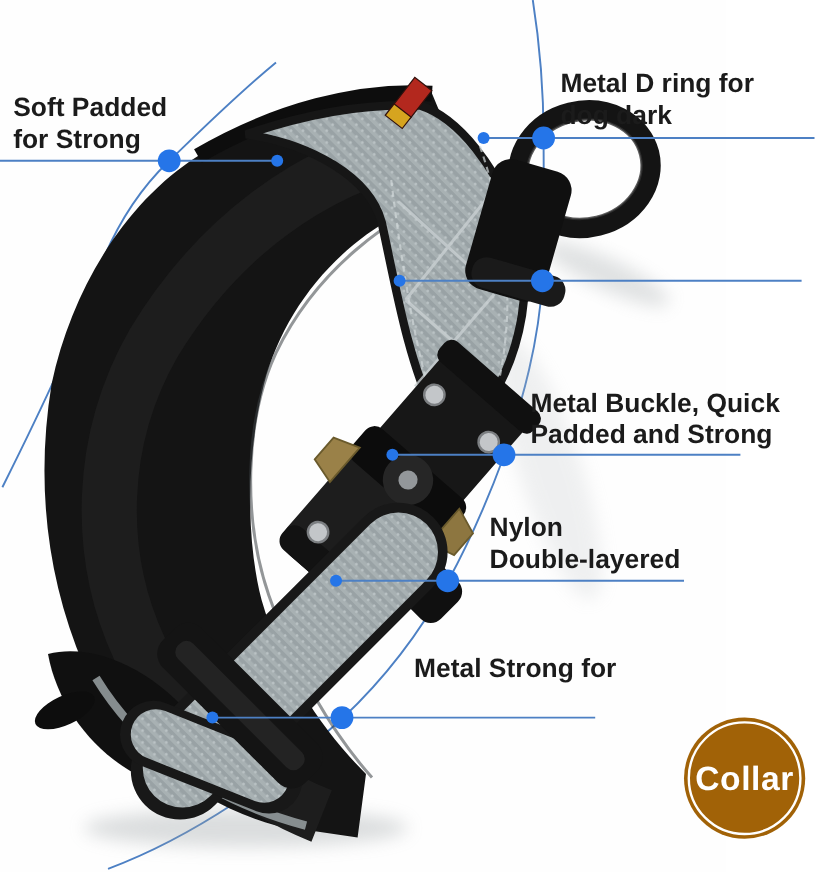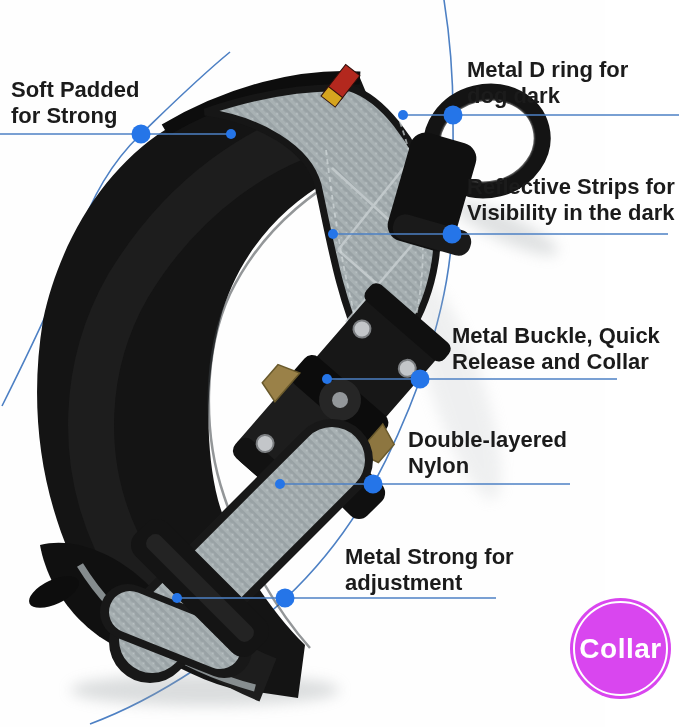--- a/index.html
+++ b/index.html
@@ -4,25 +4,25 @@
 <style>
   html,body{margin:0;padding:0;background:#ffffff;}
   body{width:679px;height:727px;overflow:hidden;}
   .stage{position:relative;width:605px;height:727px;background:#fefefe;font-family:"Liberation Sans",sans-serif;}
   svg.art{position:absolute;left:0;top:0;}
   .callout{position:absolute;font-weight:bold;font-size:22px;line-height:26px;color:#1b1b1b;white-space:nowrap;}
   .callout span{display:block;}
   #lbl-soft{left:11px;top:77px;}
   #lbl-dring{left:467px;top:57px;}
   #lbl-reflective{left:467px;top:174px;}
-  #lbl-buckle{left:442px;top:323px;margin-left:10px;}
+  #lbl-buckle{left:442px;top:323px;}
   #lbl-nylon{left:408px;top:427px;}
   #lbl-slide{left:345px;top:544px;}
   .badge{position:absolute;left:570px;top:598px;width:101px;height:101px;border-radius:50%;
-         background:#d946ef;display:flex;align-items:center;justify-content:center;}
+         background:#a16207;display:flex;align-items:center;justify-content:center;}
   .badge .ring{position:absolute;inset:3px;border:2px solid #ffffff;border-radius:50%;}
   .badge .txt{position:relative;color:#ffffff;font-weight:bold;font-size:28px;letter-spacing:0.5px;}
 </style>
 </head>
 <body>
 
 <div class="stage">
 
   <svg class="art" width="679" height="727" viewBox="0 0 679 727">
     <defs>
@@ -141,35 +141,30 @@
   </svg>
 
   <div class="callout" id="lbl-soft">
     <span>Soft Padded</span>
     <span>for Strong</span>
   </div>
   <div class="callout" id="lbl-dring">
     <span>Metal D ring for</span>
     <span>dog dark</span>
   </div>
-  <div class="callout" id="lbl-reflective">
-    <span>Reflective Strips for</span>
-    <span>Visibility in the dark</span>
-  </div>
   <div class="callout" id="lbl-buckle">
     <span>Metal Buckle, Quick</span>
-    <span>Release and Collar</span>
+    <span>Padded and Strong</span>
   </div>
   <div class="callout" id="lbl-nylon">
+    <span>Nylon</span>
     <span>Double-layered</span>
-    <span>Nylon</span>
   </div>
   <div class="callout" id="lbl-slide">
     <span>Metal Strong for</span>
-    <span>adjustment</span>
   </div>
 
   <div class="badge">
     <div class="ring"></div>
     <div class="txt">Collar</div>
   </div>
 
 </div>
 
 </body></html>

